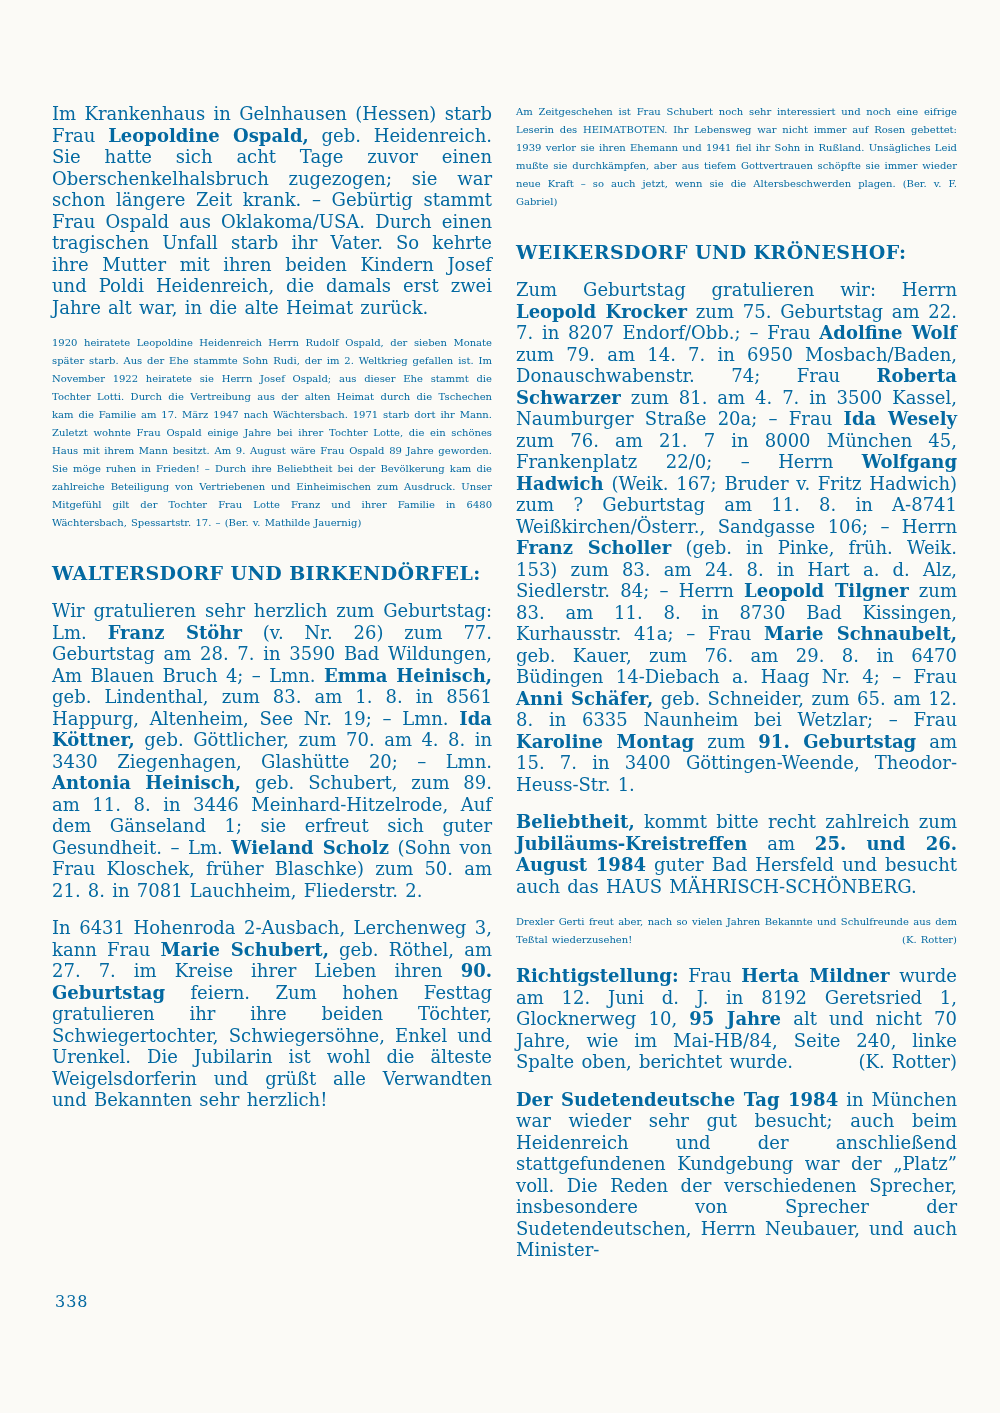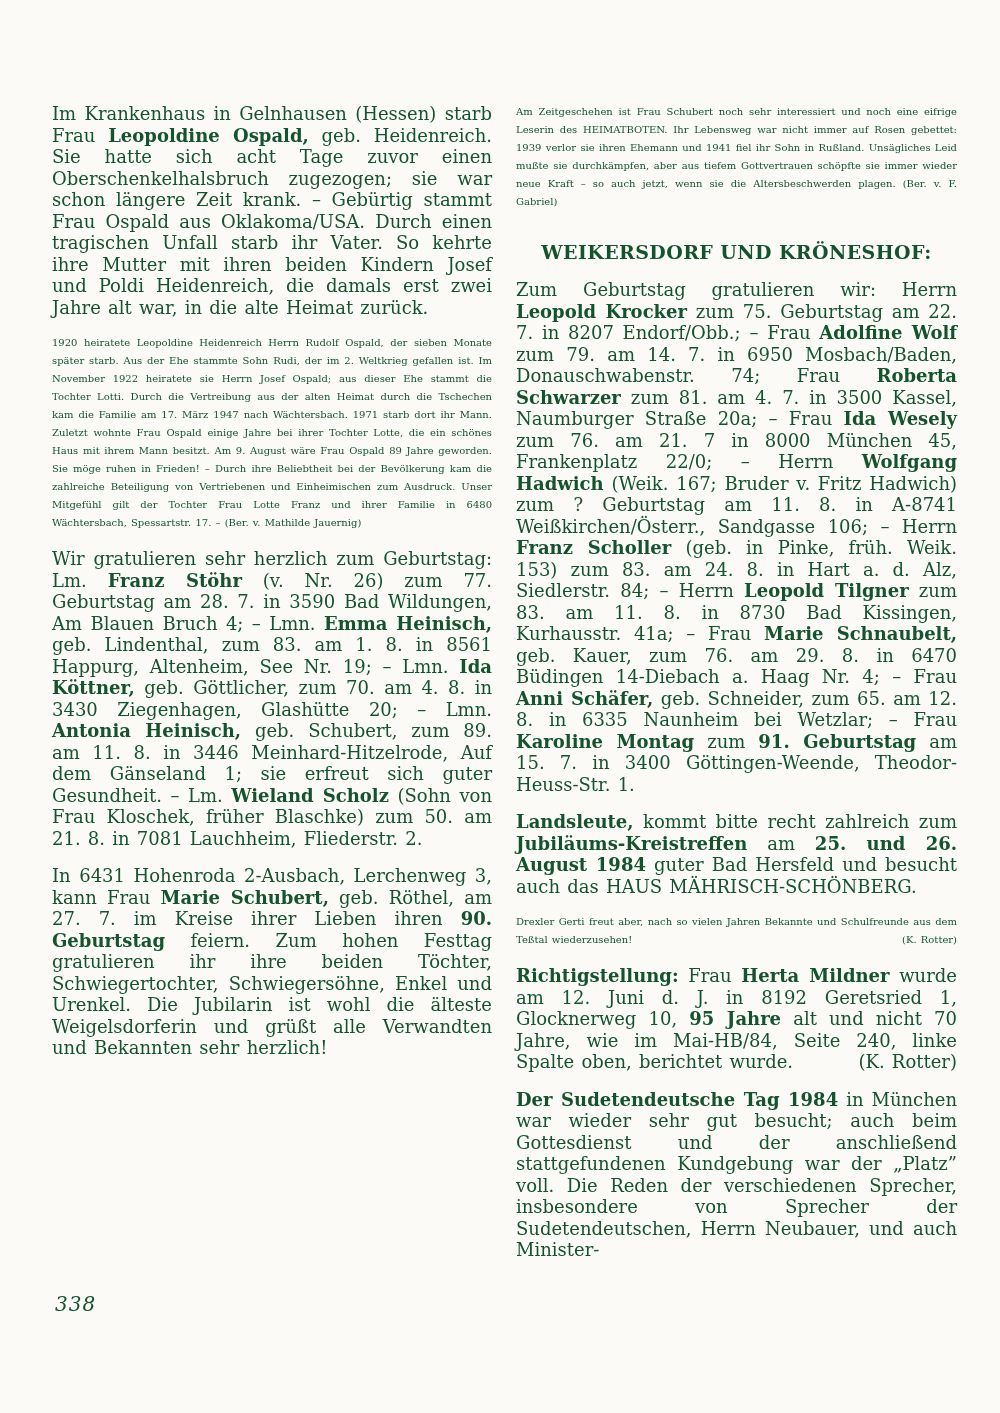--- a/index.html
+++ b/index.html
@@ -6,21 +6,21 @@
     margin: 0;
     padding: 0;
     background: #e9e7e2;
   }
   .page {
     position: relative;
     width: 1000px;
     height: 1413px;
     margin: 0 auto;
     background: #fbfaf6;
-    color: #14532d;
+    color: #0369a1;
     font-family: "DejaVu Serif", "Liberation Serif", serif;
     overflow: hidden;
   }
   .col {
     position: absolute;
     top: 103px;
   }
   .col-left  { left: 52px;  width: 440px; }
   .col-right { left: 516px; width: 441px; }
 
@@ -36,47 +36,46 @@
     line-height: 18px;
     word-spacing: 1px;
   }
   .block + .block { margin-top: 16px; }
   .heading {
     font-weight: bold;
     font-size: 19px;
     letter-spacing: 0.4px;
     margin-top: 30px !important;
     margin-bottom: 13px;
-    text-align: center;
   }
   .para b { font-weight: bold; }
   .pull-right { float: right; }
 
   .page-number {
     position: absolute;
     left: 55px;
     top: 1292px;
-    font-size: 20px;
+    font-size: 16px;
     letter-spacing: 1px;
-    font-style: italic;
   }
 </style>
 </head>
 <body>
 
 <div class="page">
   <div class="col col-left">
       <div class="block para"><span>Im Krankenhaus in Gelnhausen (Hessen) starb Frau </span><b>Leopoldine Ospald,</b><span> geb. Heidenreich. Sie hatte sich acht Tage zuvor einen Oberschenkelhalsbruch zugezogen; sie war schon längere Zeit krank. – Gebürtig stammt Frau Ospald aus Oklakoma/USA. Durch einen tragischen Unfall starb ihr Vater. So kehrte ihre Mutter mit ihren beiden Kindern Josef und Poldi Heidenreich, die damals erst zwei Jahre alt war, in die alte Heimat zurück.</span></div>
       <div class="block para sm"><span>1920 heiratete Leopoldine Heidenreich Herrn Rudolf Ospald, der sieben Monate später starb. Aus der Ehe stammte Sohn Rudi, der im 2. Weltkrieg gefallen ist. Im November 1922 heiratete sie Herrn Josef Ospald; aus dieser Ehe stammt die Tochter Lotti. Durch die Vertreibung aus der alten Heimat durch die Tschechen kam die Familie am 17. März 1947 nach Wächtersbach. 1971 starb dort ihr Mann. Zuletzt wohnte Frau Ospald einige Jahre bei ihrer Tochter Lotte, die ein schönes Haus mit ihrem Mann besitzt. Am 9. August wäre Frau Ospald 89 Jahre geworden. Sie möge ruhen in Frieden! – Durch ihre Beliebtheit bei der Bevölkerung kam die zahlreiche Beteiligung von Vertriebenen und Einheimischen zum Ausdruck. Unser Mitgefühl gilt der Tochter Frau Lotte Franz und ihrer Familie in 6480 Wächtersbach, Spessartstr. 17. – (Ber. v. Mathilde Jauernig)</span></div>
+      <div class="block heading">WALTERSDORF UND BIRKENDÖRFEL:</div>
       <div class="block para"><span>Wir gratulieren sehr herzlich zum Geburtstag: Lm. </span><b>Franz Stöhr</b><span> (v. Nr. 26) zum 77. Geburtstag am 28. 7. in 3590 Bad Wildungen, Am Blauen Bruch 4; – Lmn. </span><b>Emma Heinisch,</b><span> geb. Lindenthal, zum 83. am 1. 8. in 8561 Happurg, Altenheim, See Nr. 19; – Lmn. </span><b>Ida Köttner,</b><span> geb. Göttlicher, zum 70. am 4. 8. in 3430 Ziegenhagen, Glashütte 20; – Lmn. </span><b>Antonia Heinisch,</b><span> geb. Schubert, zum 89. am 11. 8. in 3446 Meinhard-Hitzelrode, Auf dem Gänseland 1; sie erfreut sich guter Gesundheit. – Lm. </span><b>Wieland Scholz</b><span> (Sohn von Frau Kloschek, früher Blaschke) zum 50. am 21. 8. in 7081 Lauchheim, Fliederstr. 2.</span></div>
       <div class="block para"><span>In 6431 Hohenroda 2-Ausbach, Lerchenweg 3, kann Frau </span><b>Marie Schubert,</b><span> geb. Röthel, am 27. 7. im Kreise ihrer Lieben ihren </span><b>90. Geburtstag</b><span> feiern. Zum hohen Festtag gratulieren ihr ihre beiden Töchter, Schwiegertochter, Schwiegersöhne, Enkel und Urenkel. Die Jubilarin ist wohl die älteste Weigelsdorferin und grüßt alle Verwandten und Bekannten sehr herzlich!</span></div>
     </div>
   <div class="col col-right">
       <div class="block para sm"><span>Am Zeitgeschehen ist Frau Schubert noch sehr interessiert und noch eine eifrige Leserin des HEIMATBOTEN. Ihr Lebensweg war nicht immer auf Rosen gebettet: 1939 verlor sie ihren Ehemann und 1941 fiel ihr Sohn in Rußland. Unsägliches Leid mußte sie durchkämpfen, aber aus tiefem Gottvertrauen schöpfte sie immer wieder neue Kraft – so auch jetzt, wenn sie die Altersbeschwerden plagen. (Ber. v. F. Gabriel)</span></div>
       <div class="block heading">WEIKERSDORF UND KRÖNESHOF:</div>
       <div class="block para"><span>Zum Geburtstag gratulieren wir: Herrn </span><b>Leopold Krocker</b><span> zum 75. Geburtstag am 22. 7. in 8207 Endorf/Obb.; – Frau </span><b>Adolfine Wolf</b><span> zum 79. am 14. 7. in 6950 Mosbach/Baden, Donauschwabenstr. 74; Frau </span><b>Roberta Schwarzer</b><span> zum 81. am 4. 7. in 3500 Kassel, Naumburger Straße 20a; – Frau </span><b>Ida Wesely</b><span> zum 76. am 21. 7 in 8000 München 45, Frankenplatz 22/0; – Herrn </span><b>Wolfgang Hadwich</b><span> (Weik. 167; Bruder v. Fritz Hadwich) zum ? Geburtstag am 11. 8. in A-8741 Weißkirchen/Österr., Sandgasse 106; – Herrn </span><b>Franz Scholler</b><span> (geb. in Pinke, früh. Weik. 153) zum 83. am 24. 8. in Hart a. d. Alz, Siedlerstr. 84; – Herrn </span><b>Leopold Tilgner</b><span> zum 83. am 11. 8. in 8730 Bad Kissingen, Kurhausstr. 41a; – Frau </span><b>Marie Schnaubelt,</b><span> geb. Kauer, zum 76. am 29. 8. in 6470 Büdingen 14-Diebach a. Haag Nr. 4; – Frau </span><b>Anni Schäfer,</b><span> geb. Schneider, zum 65. am 12. 8. in 6335 Naunheim bei Wetzlar; – Frau </span><b>Karoline Montag</b><span> zum </span><b>91. Geburtstag</b><span> am 15. 7. in 3400 Göttingen-Weende, Theodor-Heuss-Str. 1.</span></div>
-      <div class="block para"><b>Landsleute,</b><span> kommt bitte recht zahlreich zum </span><b>Jubiläums-Kreistreffen</b><span> am </span><b>25. und 26. August 1984</b><span> guter Bad Hersfeld und besucht auch das HAUS MÄHRISCH-SCHÖNBERG.</span></div>
+      <div class="block para"><b>Beliebtheit,</b><span> kommt bitte recht zahlreich zum </span><b>Jubiläums-Kreistreffen</b><span> am </span><b>25. und 26. August 1984</b><span> guter Bad Hersfeld und besucht auch das HAUS MÄHRISCH-SCHÖNBERG.</span></div>
       <div class="block para sm"><span>Drexler Gerti freut aber, nach so vielen Jahren Bekannte und Schulfreunde aus dem Teßtal wiederzusehen! </span><span class="pull-right">(K. Rotter)</span></div>
       <div class="block para"><b>Richtigstellung:</b><span> Frau </span><b>Herta Mildner</b><span> wurde am 12. Juni d. J. in 8192 Geretsried 1, Glocknerweg 10, </span><b>95 Jahre</b><span> alt und nicht 70 Jahre, wie im Mai-HB/84, Seite 240, linke Spalte oben, berichtet wurde. </span><span class="pull-right">(K. Rotter)</span></div>
-      <div class="block para"><b>Der Sudetendeutsche Tag 1984</b><span> in München war wieder sehr gut besucht; auch beim Gottesdienst und der anschließend stattgefundenen Kundgebung war der „Platz” voll. Die Reden der verschiedenen Sprecher, insbesondere von Sprecher der Sudetendeutschen, Herrn Neubauer, und auch Minister-</span></div>
+      <div class="block para"><b>Der Sudetendeutsche Tag 1984</b><span> in München war wieder sehr gut besucht; auch beim Heidenreich und der anschließend stattgefundenen Kundgebung war der „Platz” voll. Die Reden der verschiedenen Sprecher, insbesondere von Sprecher der Sudetendeutschen, Herrn Neubauer, und auch Minister-</span></div>
     </div>
   <div class="page-number">338</div>
 </div>
 
 </body></html>

